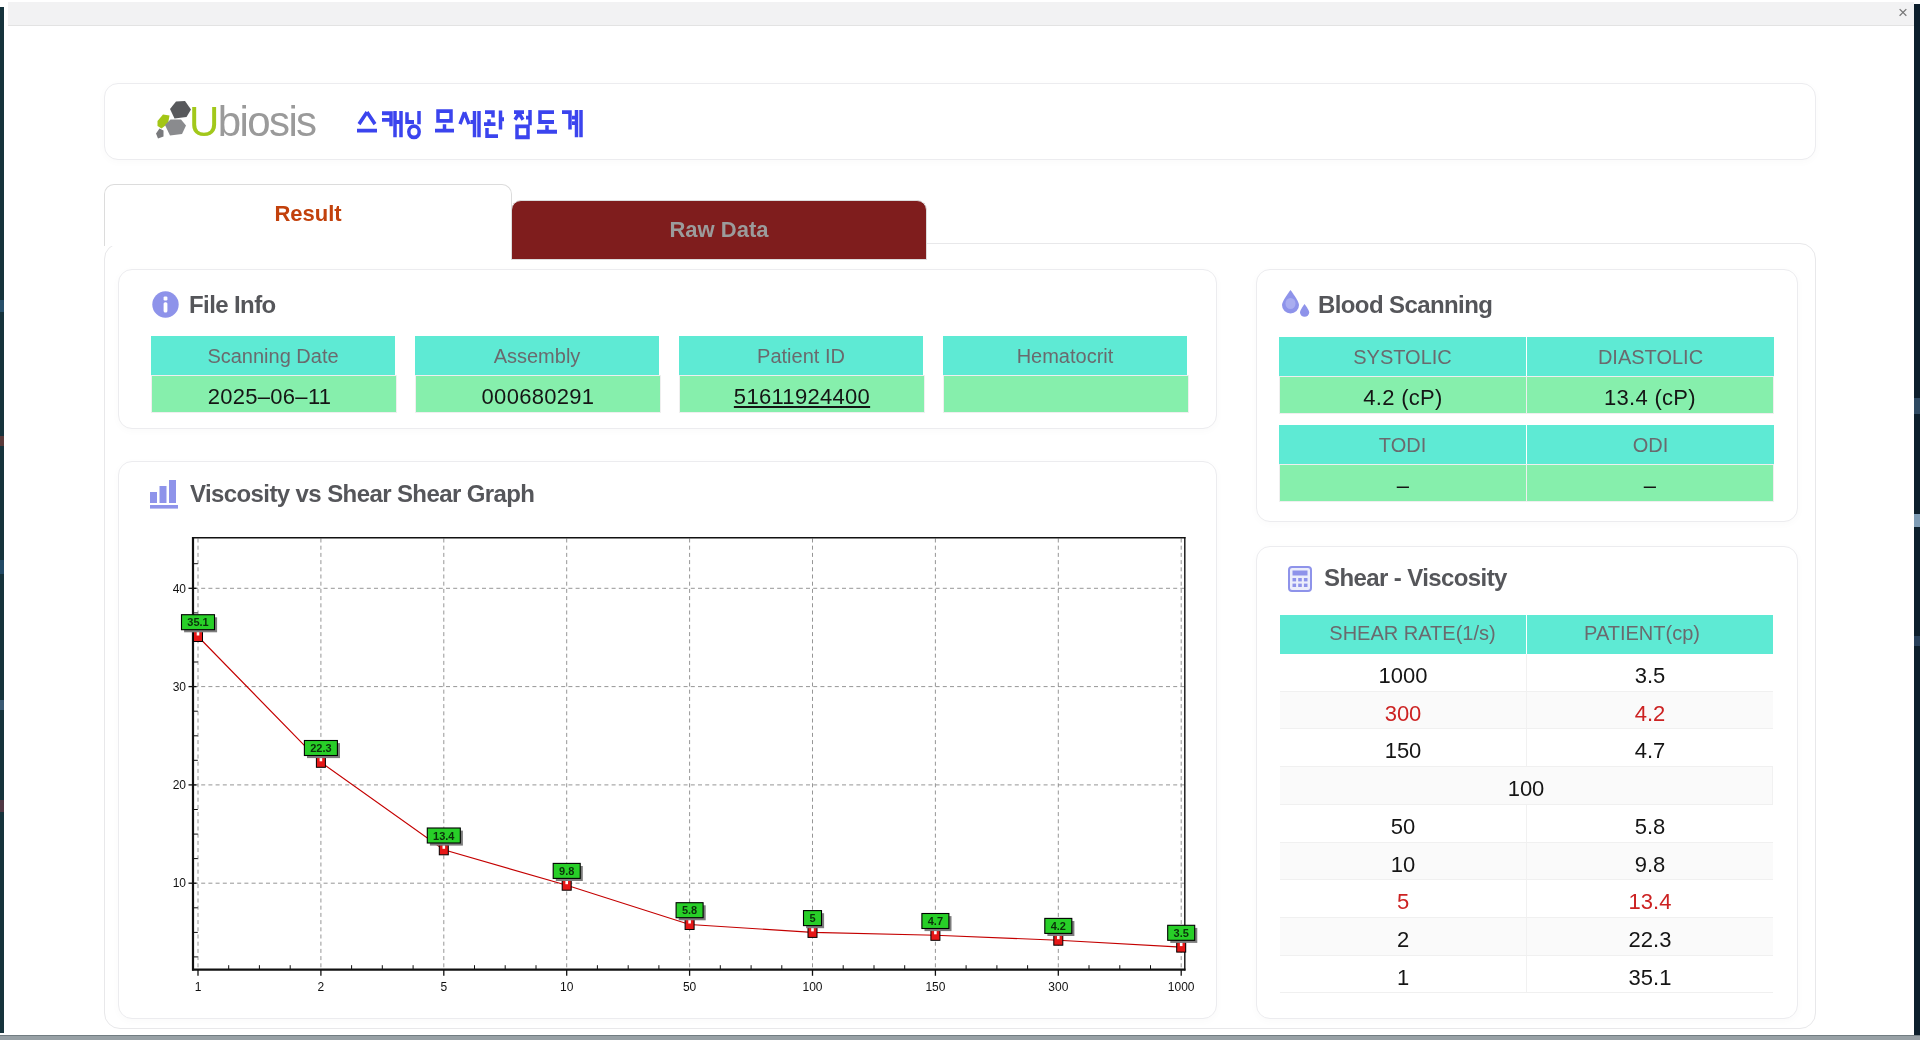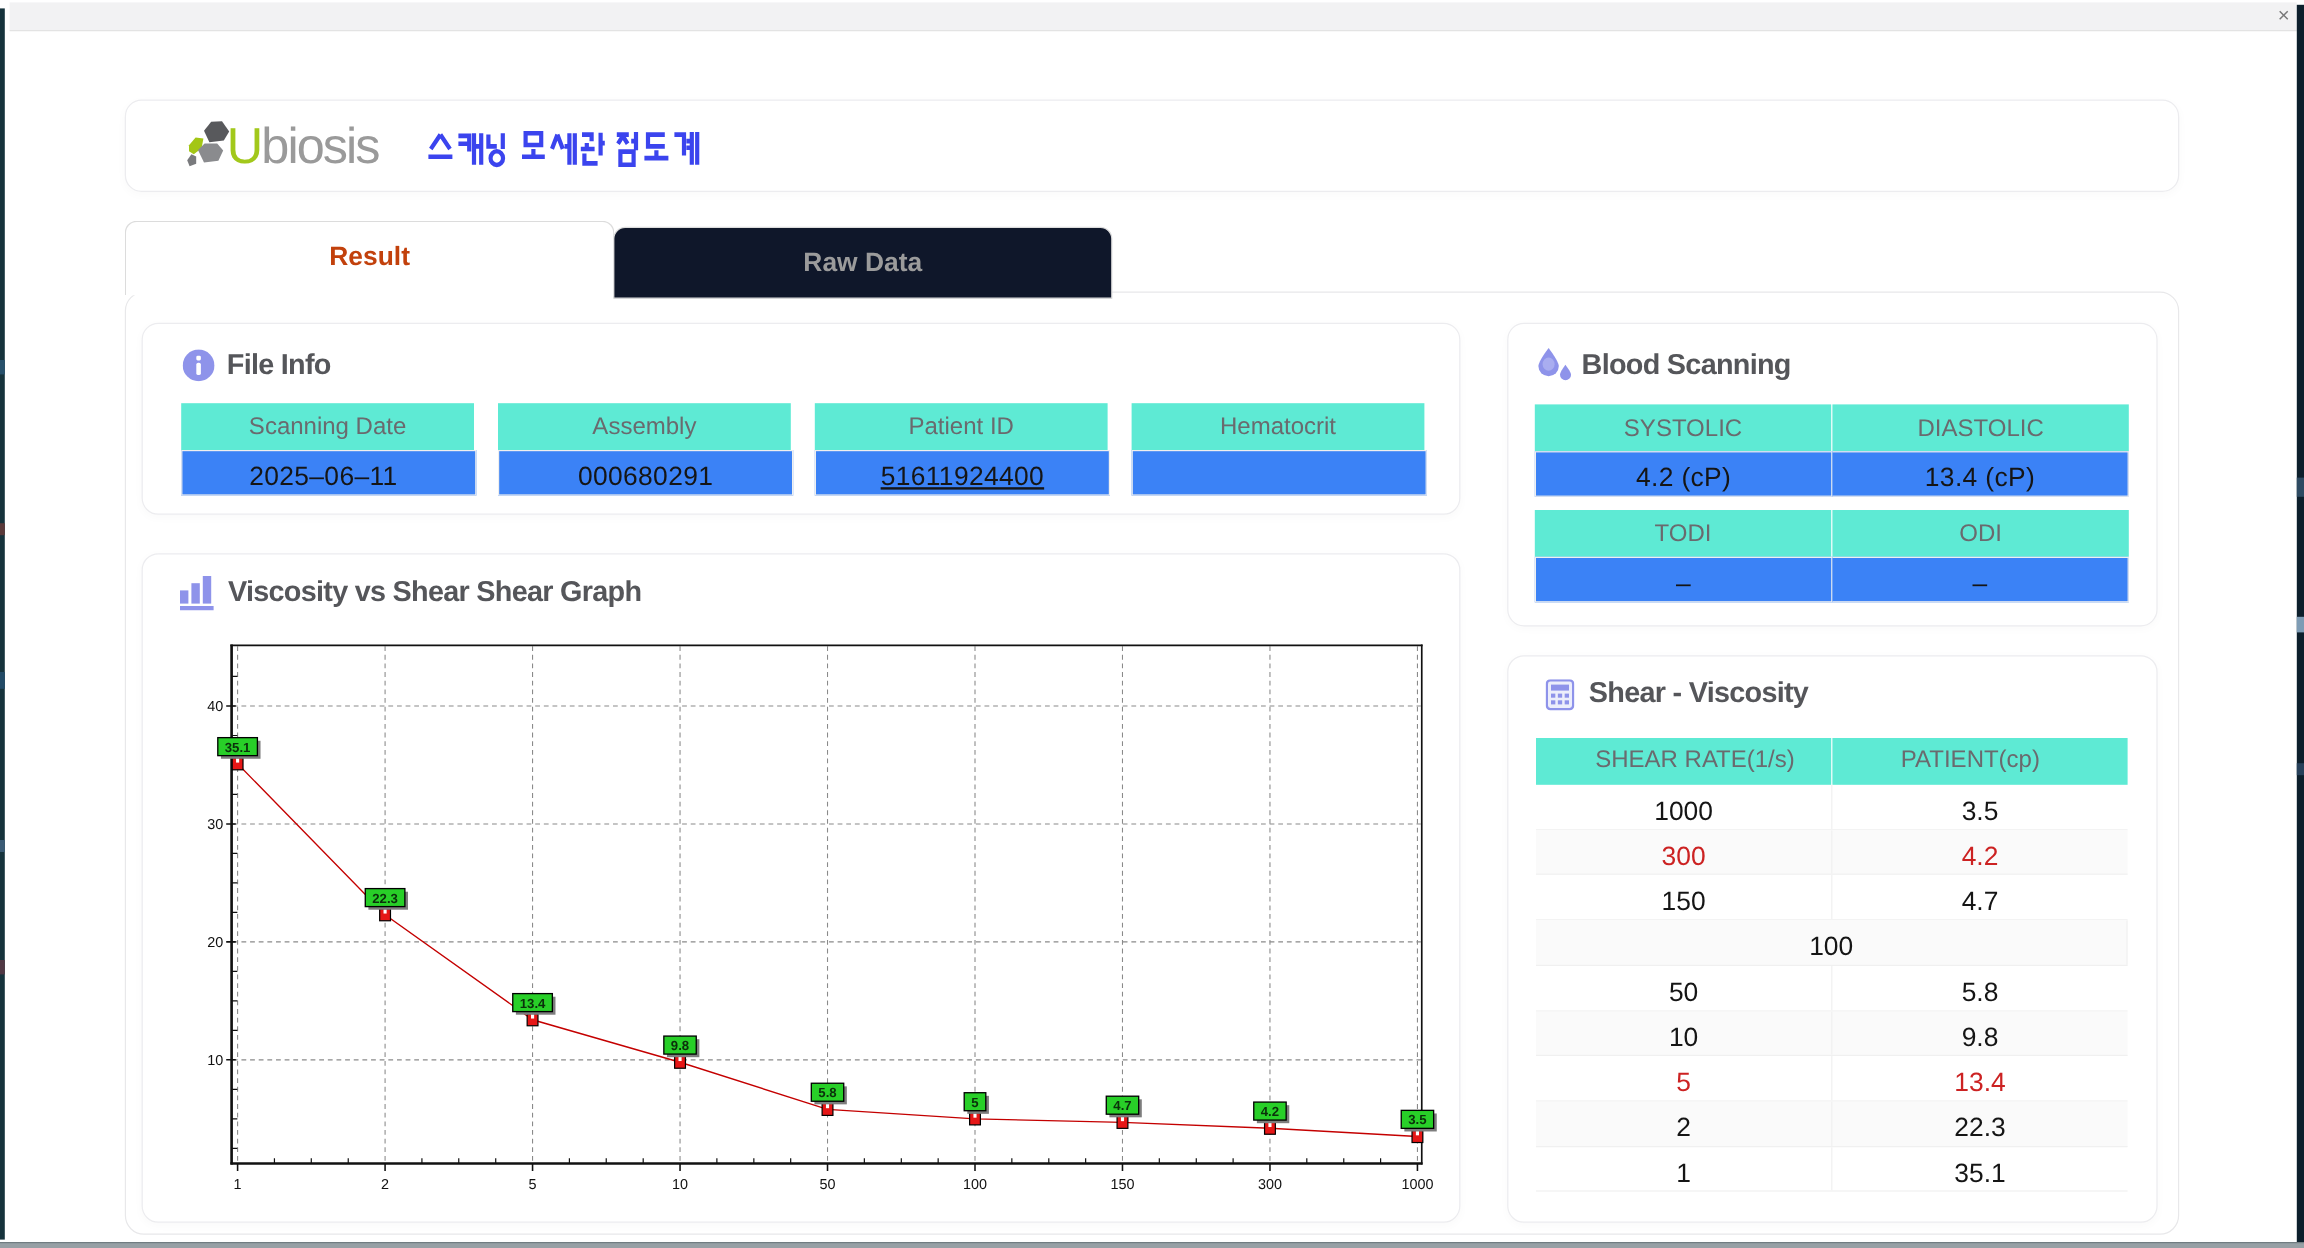--- a/index.html
+++ b/index.html
@@ -12,28 +12,28 @@
   #rightstrip{left:1914px;top:4px;width:6px;height:1036px;background:#0d1f2c;}
   #bottomstrip{left:0;top:1035px;width:1920px;height:5px;background:#97a0a5;border-top:1px solid #717c81;}
   #closex{left:1894px;top:4px;width:18px;height:18px;color:#787878;font-size:17px;line-height:18px;text-align:center;font-weight:400;}
   
   .card{background:#fff;border:1px solid #ececef;border-radius:14px;box-shadow:0 2px 8px rgba(0,0,0,0.025);}
   #headercard{left:104px;top:83px;width:1710px;height:75px;}
   #panel{left:104px;top:243px;width:1710px;height:784px;border:1px solid #e8e8ea;border-radius:16px;background:#fff;}
   .tab{top:184px;height:60px;border:1px solid #dcdcdc;border-radius:10px 10px 0 0;
        font-size:22px;font-weight:bold;text-align:center;line-height:58px;}
   #tab1{left:104px;width:406px;background:#fff;color:#c2410c;border-bottom:none;height:61px;z-index:3;}
-  #tab2{left:511px;top:189px;width:414px;background:#0f172a;color:#9b9b9b;height:58px;}
+  #tab2{left:511px;top:200px;width:414px;background:#7f1d1d;color:#9b9b9b;height:58px;}
   
   .hd{font-size:24px;font-weight:bold;color:#55565a;letter-spacing:-0.6px;}
   
   #fileinfo{left:118px;top:269px;width:1097px;height:158px;}
   .fcol{width:244px;}
   .thead{background:#5eead4;color:#6a6a6e;font-size:20px;text-align:center;height:39px;line-height:40px;}
-  .tval{background:#3b82f6;border:1px solid #efefef;color:#151515;font-size:22px;text-align:center;height:36px;line-height:41px;letter-spacing:0.3px;}
+  .tval{background:#86efac;border:1px solid #efefef;color:#151515;font-size:22px;text-align:center;height:36px;line-height:41px;letter-spacing:0.3px;}
   
   #bloodcard{left:1256px;top:269px;width:540px;height:251px;}
   #shearcard{left:1256px;top:546px;width:540px;height:471px;}
   .vrow{display:flex;}
   .vrow>div{flex:1;}
   #sheartable{left:1280px;top:615px;width:493px;}
   .srow{display:flex;height:36.73px;line-height:43px;font-size:22px;color:#151515;border-bottom:1px solid #f0f0f0;}
   .srow>div{flex:1;text-align:center;}
   .srow>div:first-child{border-right:1px solid #f1f1f1;}
   .srow.alt{background:#fafafa;}

